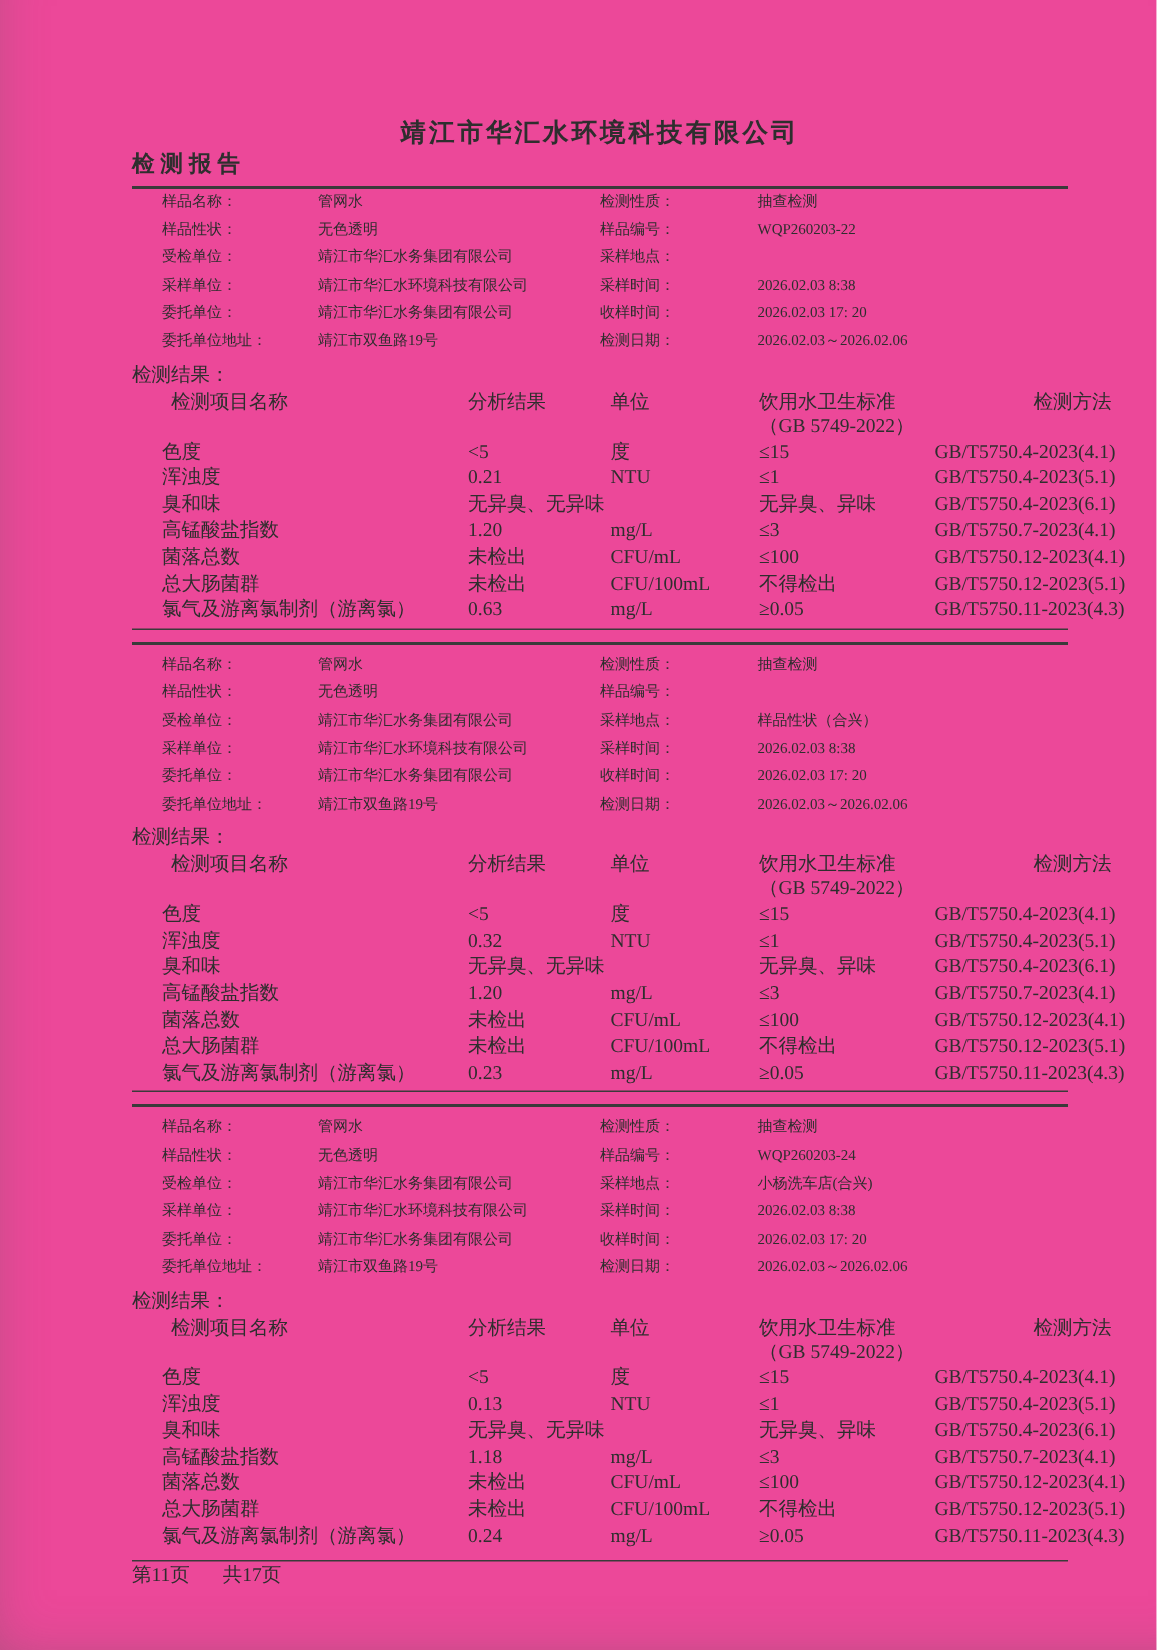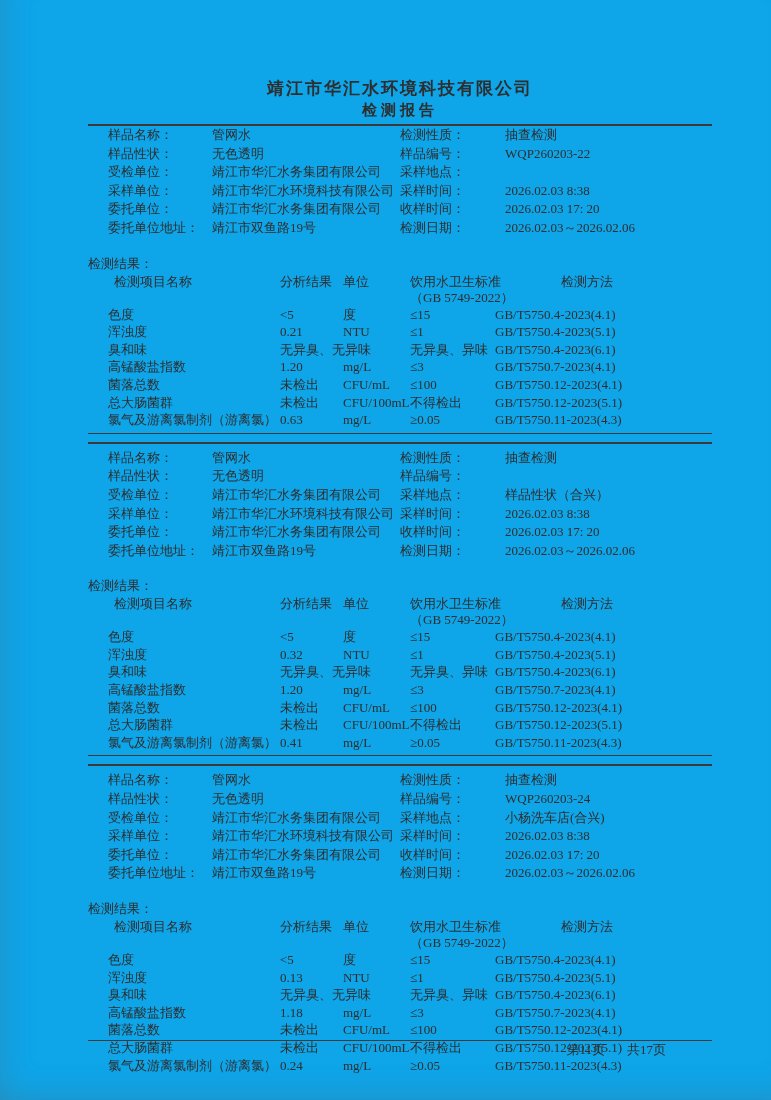--- a/index.html
+++ b/index.html
@@ -1,49 +1,49 @@
 <!DOCTYPE html>
 <html><head>
 <meta charset="utf-8">
 <style>
   html,body { margin:0; padding:0; background:#ffffff; }
   .page {
-    position:relative; width:771px; height:1100px; background:#0ea5e9;
+    position:relative; width:771px; height:1100px; background:#ec4899;
     font-family:"Liberation Serif","DejaVu Serif",serif;
     color:#2e2e2e; overflow:hidden;
     box-shadow: inset 16px -18px 40px -26px rgba(90,90,90,.45);
   }
   .content { position:absolute; left:88px; top:0; width:624px; }
   .doc-company { margin-top:78px; text-align:center; font-size:17px; font-weight:700; letter-spacing:2px; line-height:22px; }
-  .doc-title   { text-align:center; font-size:15px; font-weight:700; letter-spacing:4px; line-height:20px; }
+  .doc-title   { text-align:left; font-size:15px; font-weight:700; letter-spacing:4px; line-height:20px; }
   .rule-top    { border-top:2px solid #3a3a3a; margin-top:4px; height:0; }
 
   .info-row {
     display:grid; grid-template-columns:104px 188px 105px 1fr;
-    padding-left:20px; font-size:13px; line-height:18.6px; white-space:nowrap;
+    padding-left:20px; font-size:10px; line-height:18.6px; white-space:nowrap;
   }
-  .results-heading { font-size:13px; line-height:15px; margin-top:18px; }
+  .results-heading { font-size:13px; line-height:15px; margin-top:4px; }
 
   .res-head,.res-sub,.res-row {
     display:grid; grid-template-columns:172px 63px 67px 85px 1fr;
-    padding-left:20px; font-size:13px; white-space:nowrap;
+    padding-left:20px; font-size:13px; white-space:nowrap;gap:32px;
   }
   .res-head { line-height:17px; margin-top:2px; }
   .res-head .h-item   { padding-left:6px; }
   .res-head .h-method { padding-left:66px; }
   .res-sub  { line-height:16px; }
   .res-sub .std-sub { grid-column:4; }
   .res-row  { line-height:17.6px; }
 
   .sep-thin  { border-top:1.5px solid #3a3a3a; margin-top:4px; height:0; }
   .sep-thick { border-top:2.5px solid #3a3a3a; margin-top:8px; margin-bottom:5px; height:0; }
 
   .footer { position:absolute; left:88px; width:624px; top:1040px; }
   .footer-line { border-top:1.5px solid #3a3a3a; height:0; }
-  .footer-text { text-align:right; padding-right:46px; font-size:13px; line-height:18px; }
+  .footer-text { text-align:left; padding-right:46px; font-size:13px; line-height:18px; }
   .footer-text .gap { display:inline-block; width:22px; }
 </style>
 </head>
 <body>
 
 <div class="page">
   <div class="content">
 
     <div class="doc-company">靖江市华汇水环境科技有限公司</div>
     <div class="doc-title">检测报告</div>
@@ -233,21 +233,21 @@
       </div>
       <div class="res-row">
         <span>总大肠菌群</span>
         <span>未检出</span>
         <span>CFU/100mL</span>
         <span>不得检出</span>
         <span>GB/T5750.12-2023(5.1)</span>
       </div>
       <div class="res-row">
         <span>氯气及游离氯制剂（游离氯）</span>
-        <span>0.41</span>
+        <span>0.23</span>
         <span>mg/L</span>
         <span>≥0.05</span>
         <span>GB/T5750.11-2023(4.3)</span>
       </div>
       <div class="sep-thin"></div>
       <div class="sep-thick"></div>
     </section>
 
     <section class="section">
       <div class="info-row">

